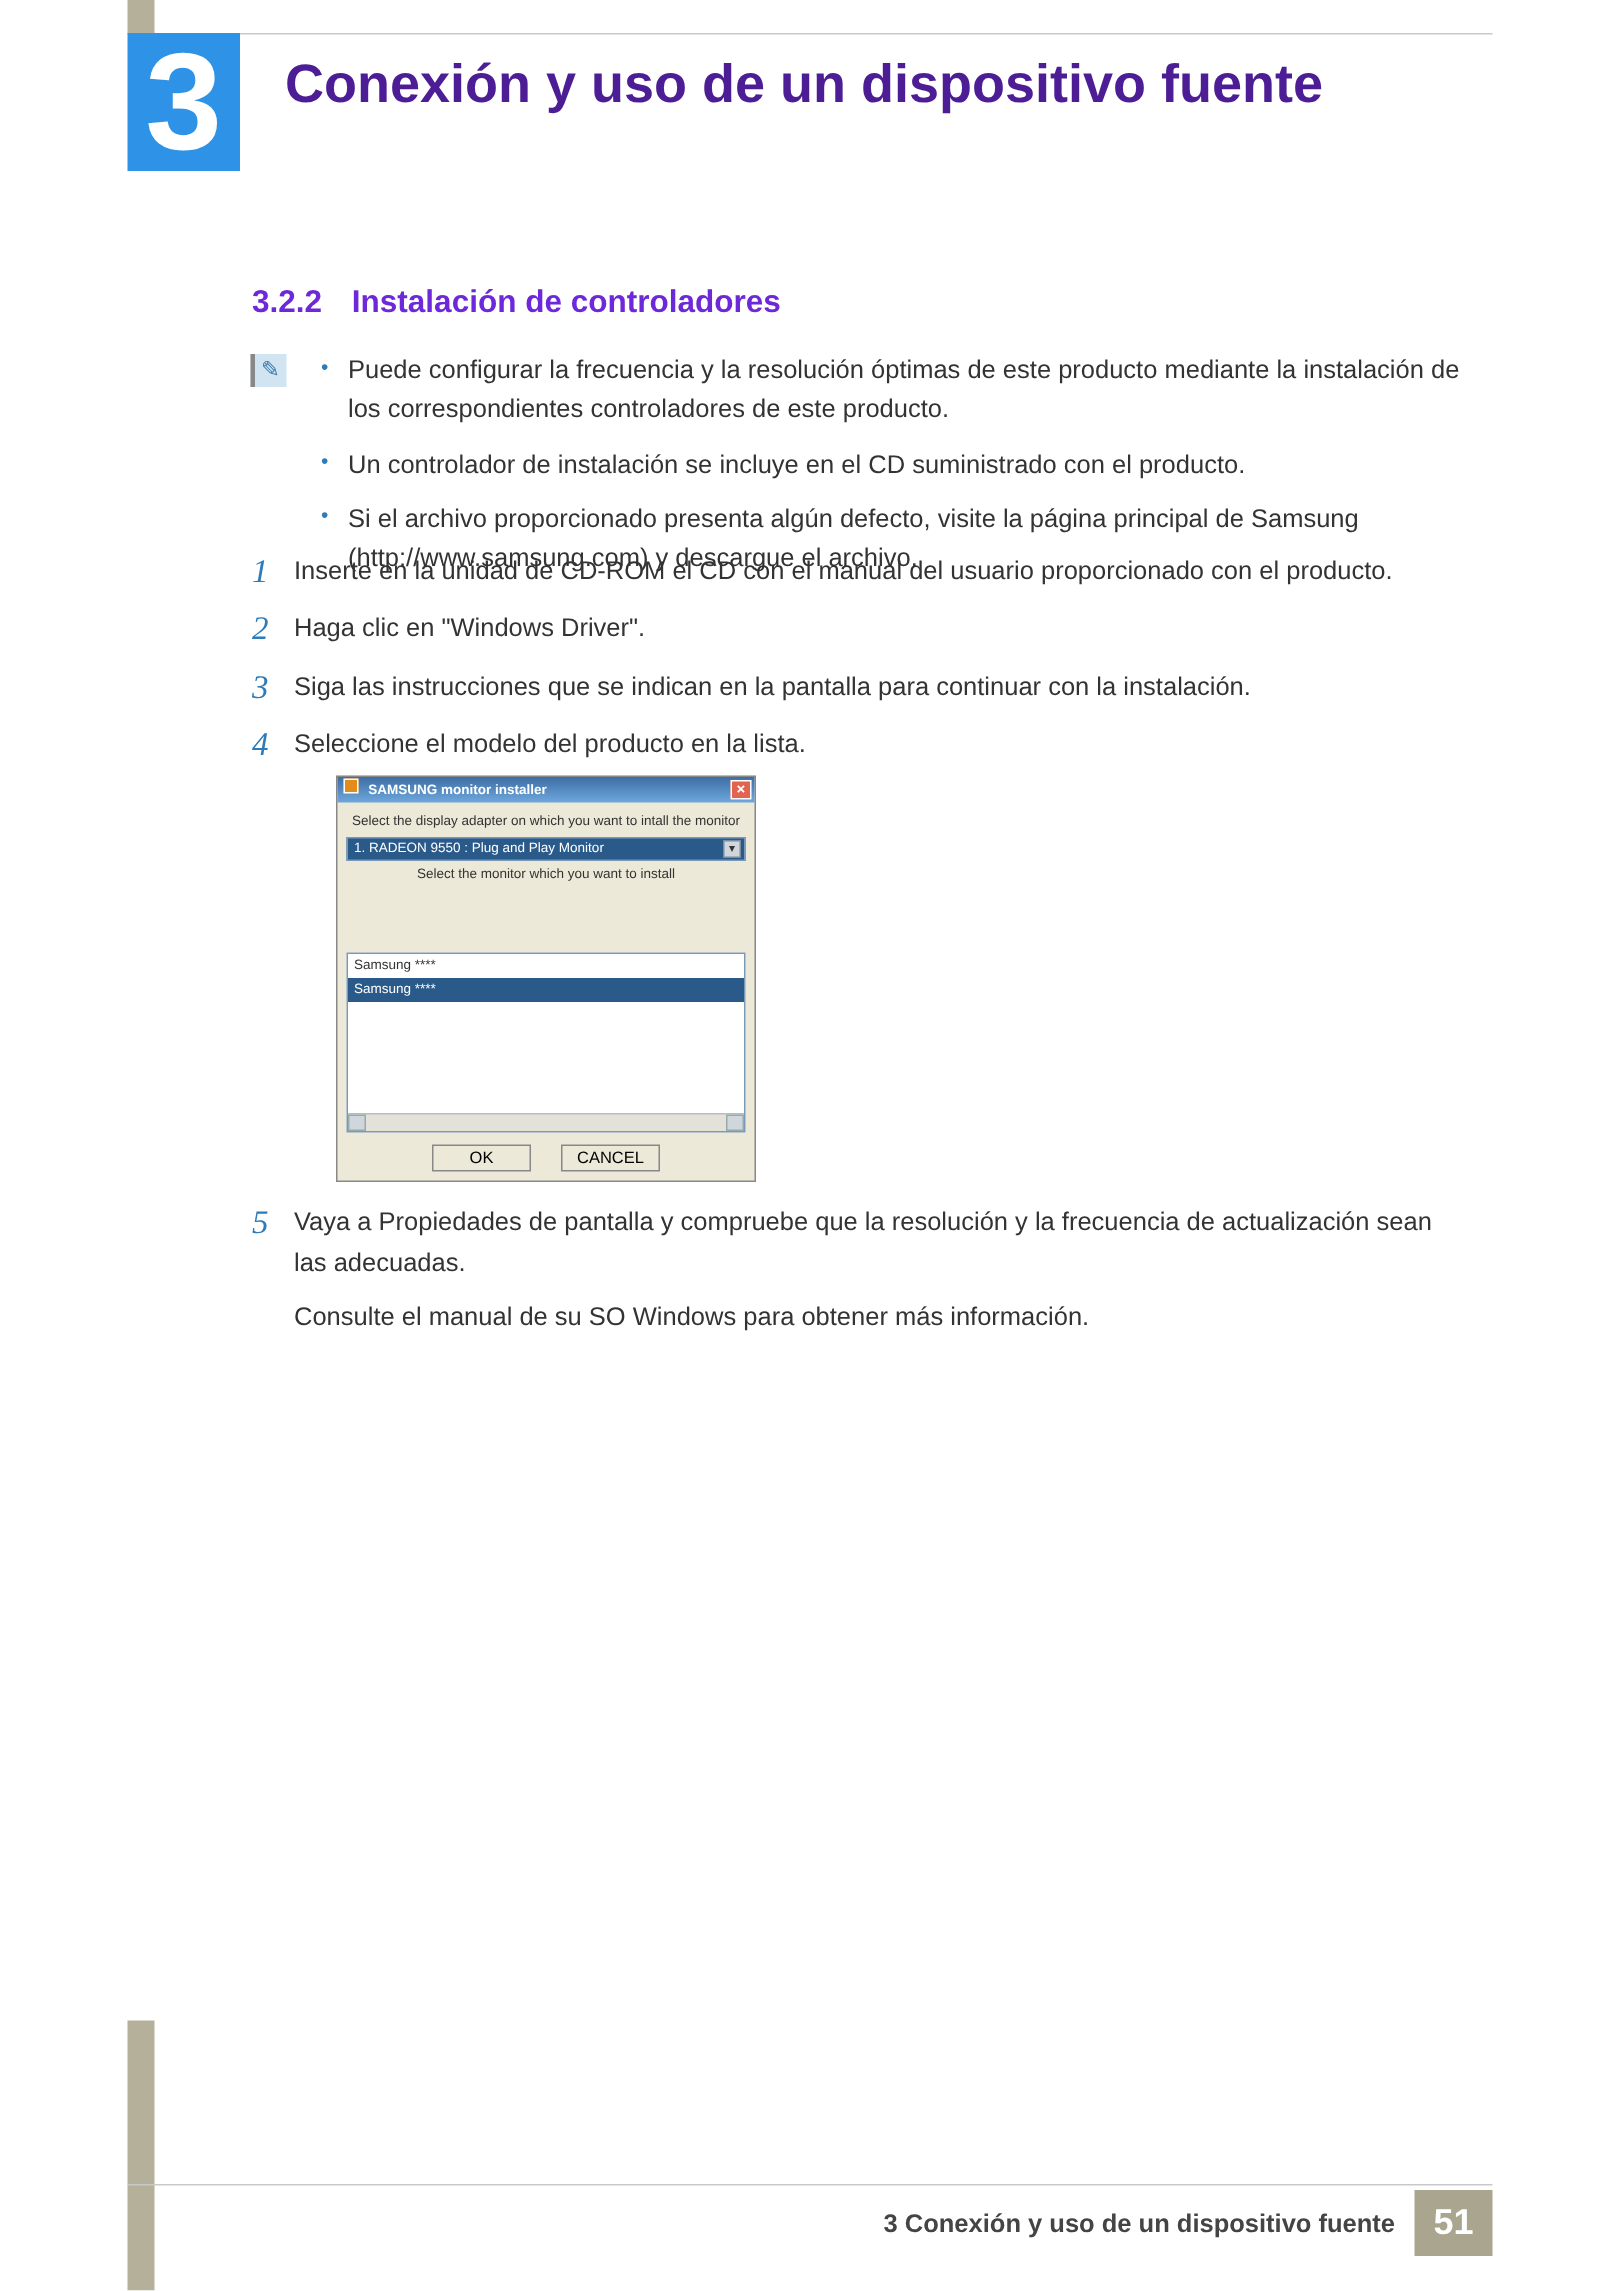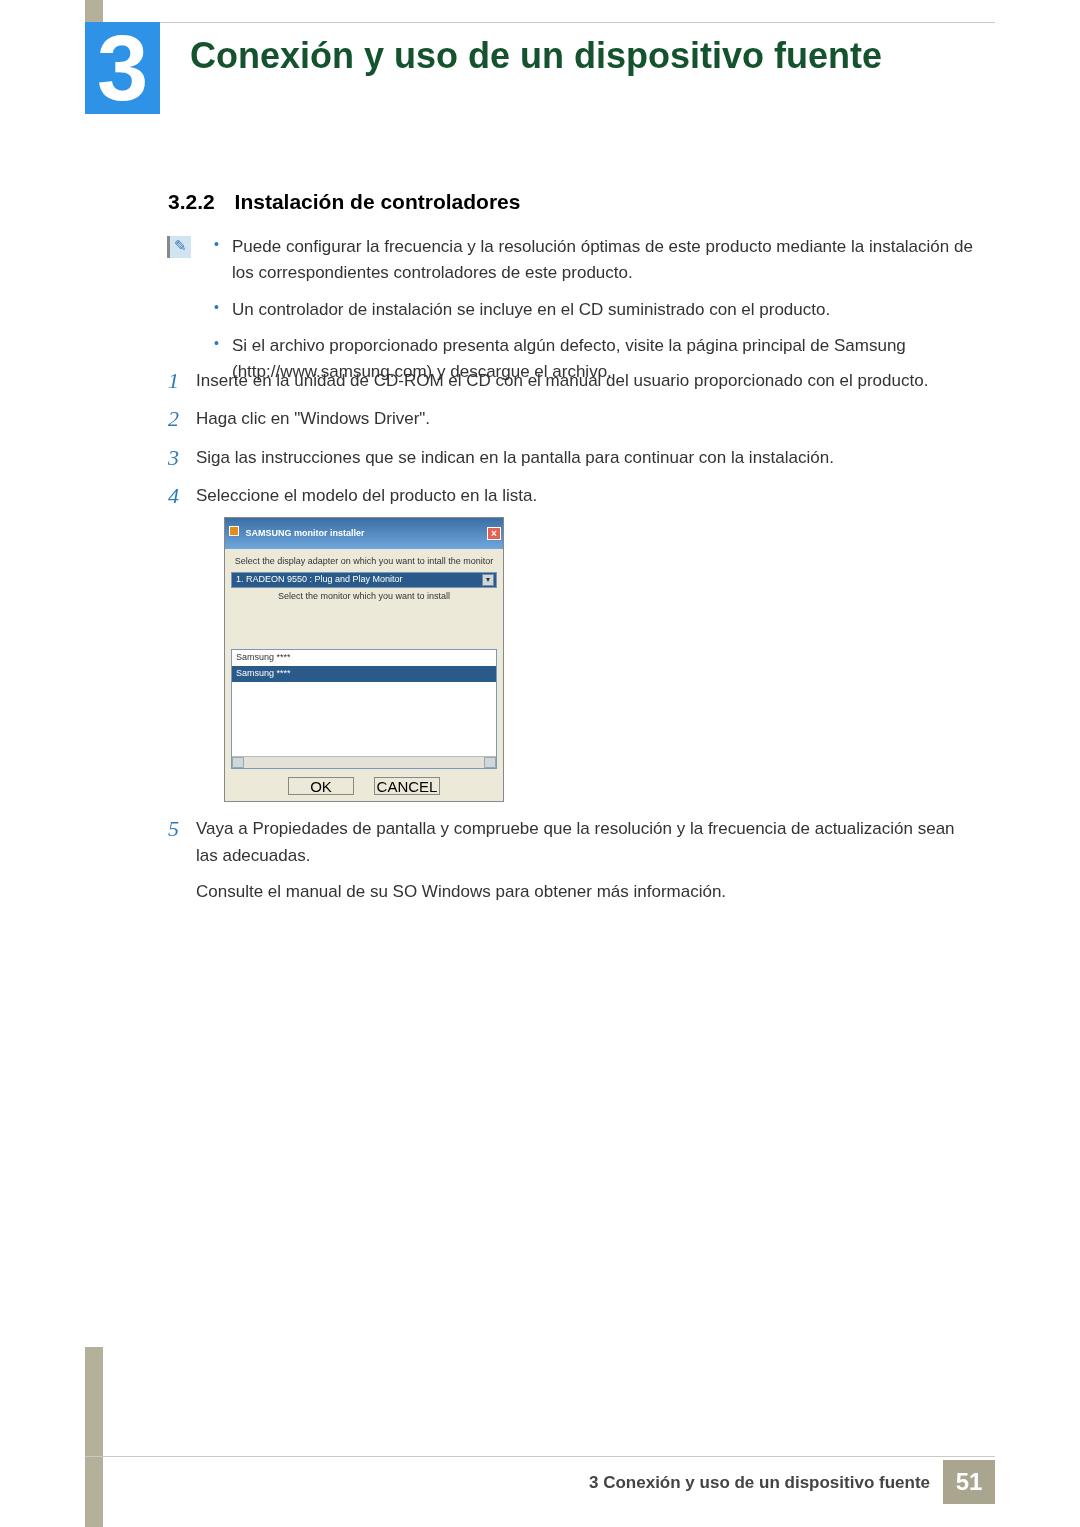--- a/index.html
+++ b/index.html
@@ -51,31 +51,31 @@
     font-weight: 700;
     text-align: center;
     font-family: Arial, sans-serif;
   }
   .chapter-title {
     position: absolute;
     left: 190px;
     top: 35px;
     font-size: 36px;
     font-weight: 700;
-    color: #14532d;
+    color: #4c1d95;
   }
 
   
   .section-heading {
     position: absolute;
     left: 168px;
     top: 190px;
     font-size: 21px;
     font-weight: 700;
-    color: #000000;
+    color: #6d28d9;
   }
   .section-heading .num { margin-right: 14px; }
 
   
   .note-icon {
     position: absolute;
     left: 167px;
     top: 236px;
     width: 24px;
     height: 22px;
@@ -146,21 +146,21 @@
     width: 280px;
   }
   .dlg {
     width: 280px;
     background: #ece9d8;
     border: 1px solid #888;
     font-family: Tahoma, Arial, sans-serif;
     font-size: 9px;
   }
   .dlg-titlebar {
-    height: 31px;
+    height: 17px;
     background: linear-gradient(#3b6ea5,#6fa7dd);
     color: #fff;
     display: flex;
     align-items: center;
     justify-content: space-between;
     padding: 0 2px 0 4px;
     font-size: 9px;
     font-weight: bold;
   }
   .dlg-titlebar .logo{
@@ -216,21 +216,21 @@
     background:#cfd6dc;border:1px solid #9aa;box-sizing:border-box;
   }
   .dlg-listbox .hscroll::after{
     content:"";position:absolute;right:0;top:0;width:12px;height:11px;
     background:#cfd6dc;border:1px solid #9aa;box-sizing:border-box;
   }
   .dlg-buttons {
     display:flex;justify-content:center;gap:20px;margin-top:8px;
   }
   .dlg-buttons button{
-    width:66px;height:18px;font-size:15px;
+    width:66px;height:18px;font-size:11px;
     background:#ece9d8;border:1px solid #888;cursor:pointer;
   }
 
   
   .footer-rule {
     position: absolute;
     left: 85px; right: 85px;
     bottom: 70px;
     height: 1px;
     background: #c9c9c9;

